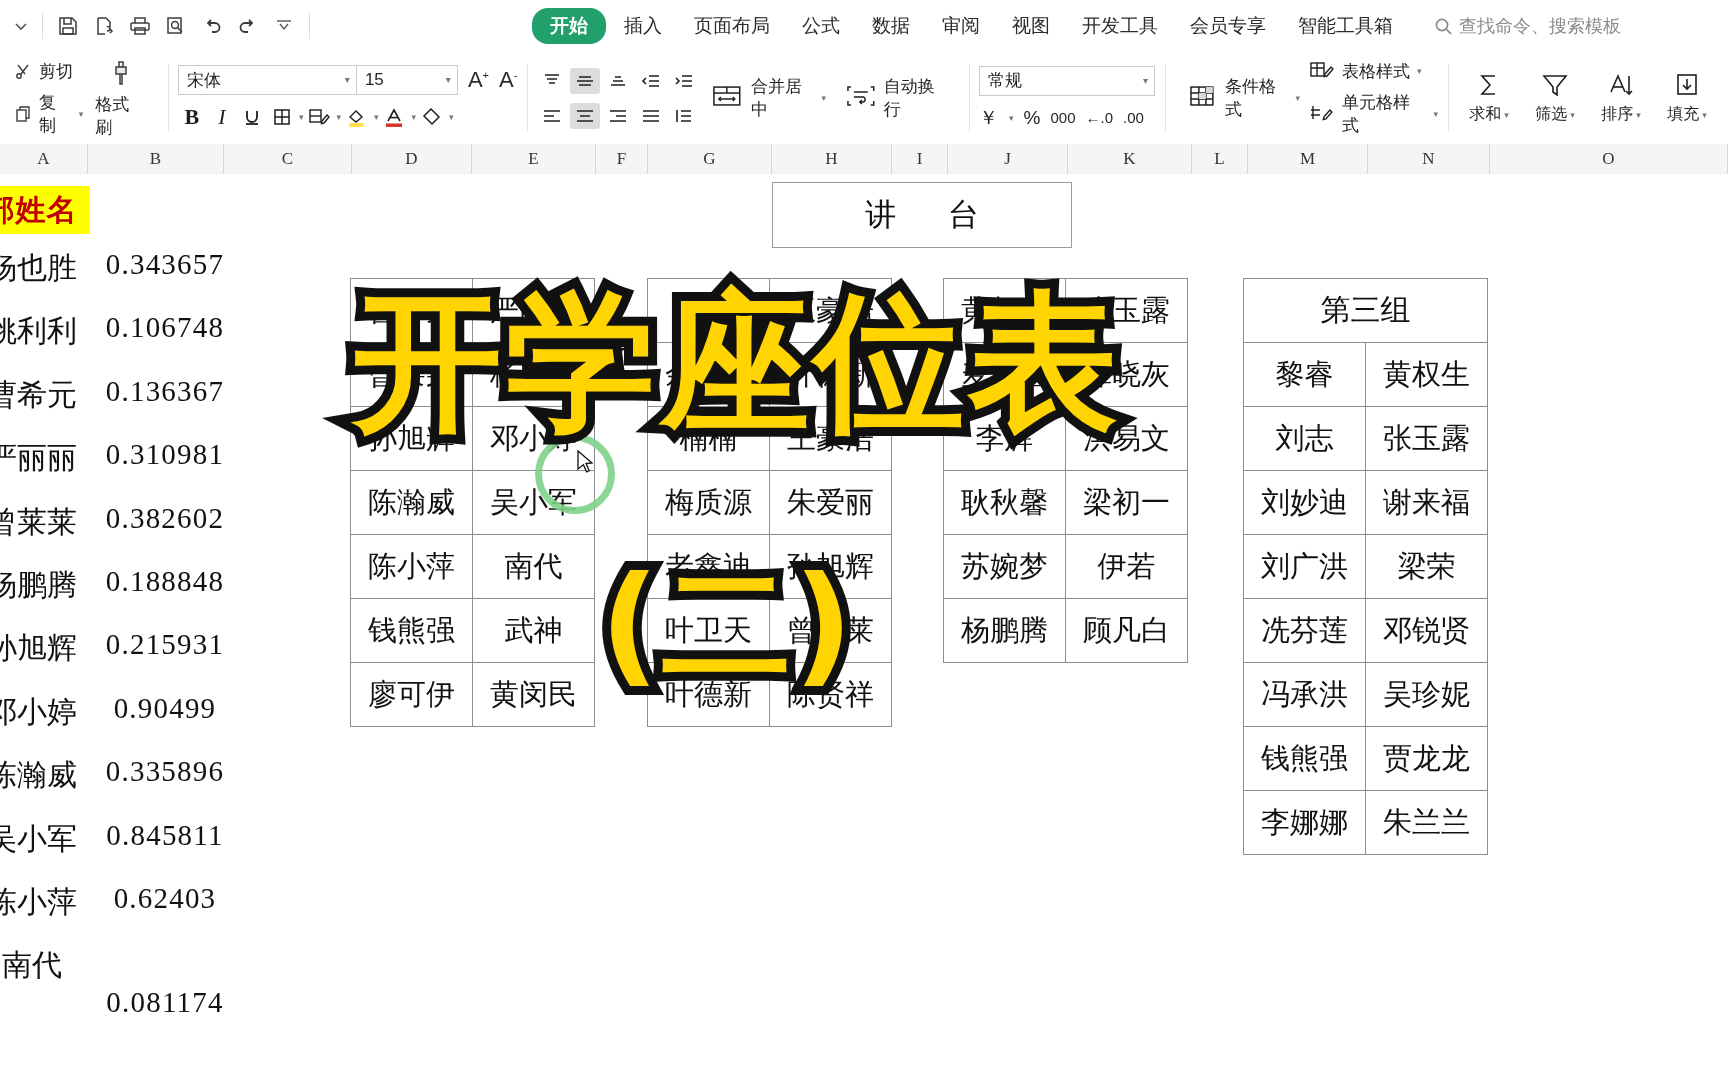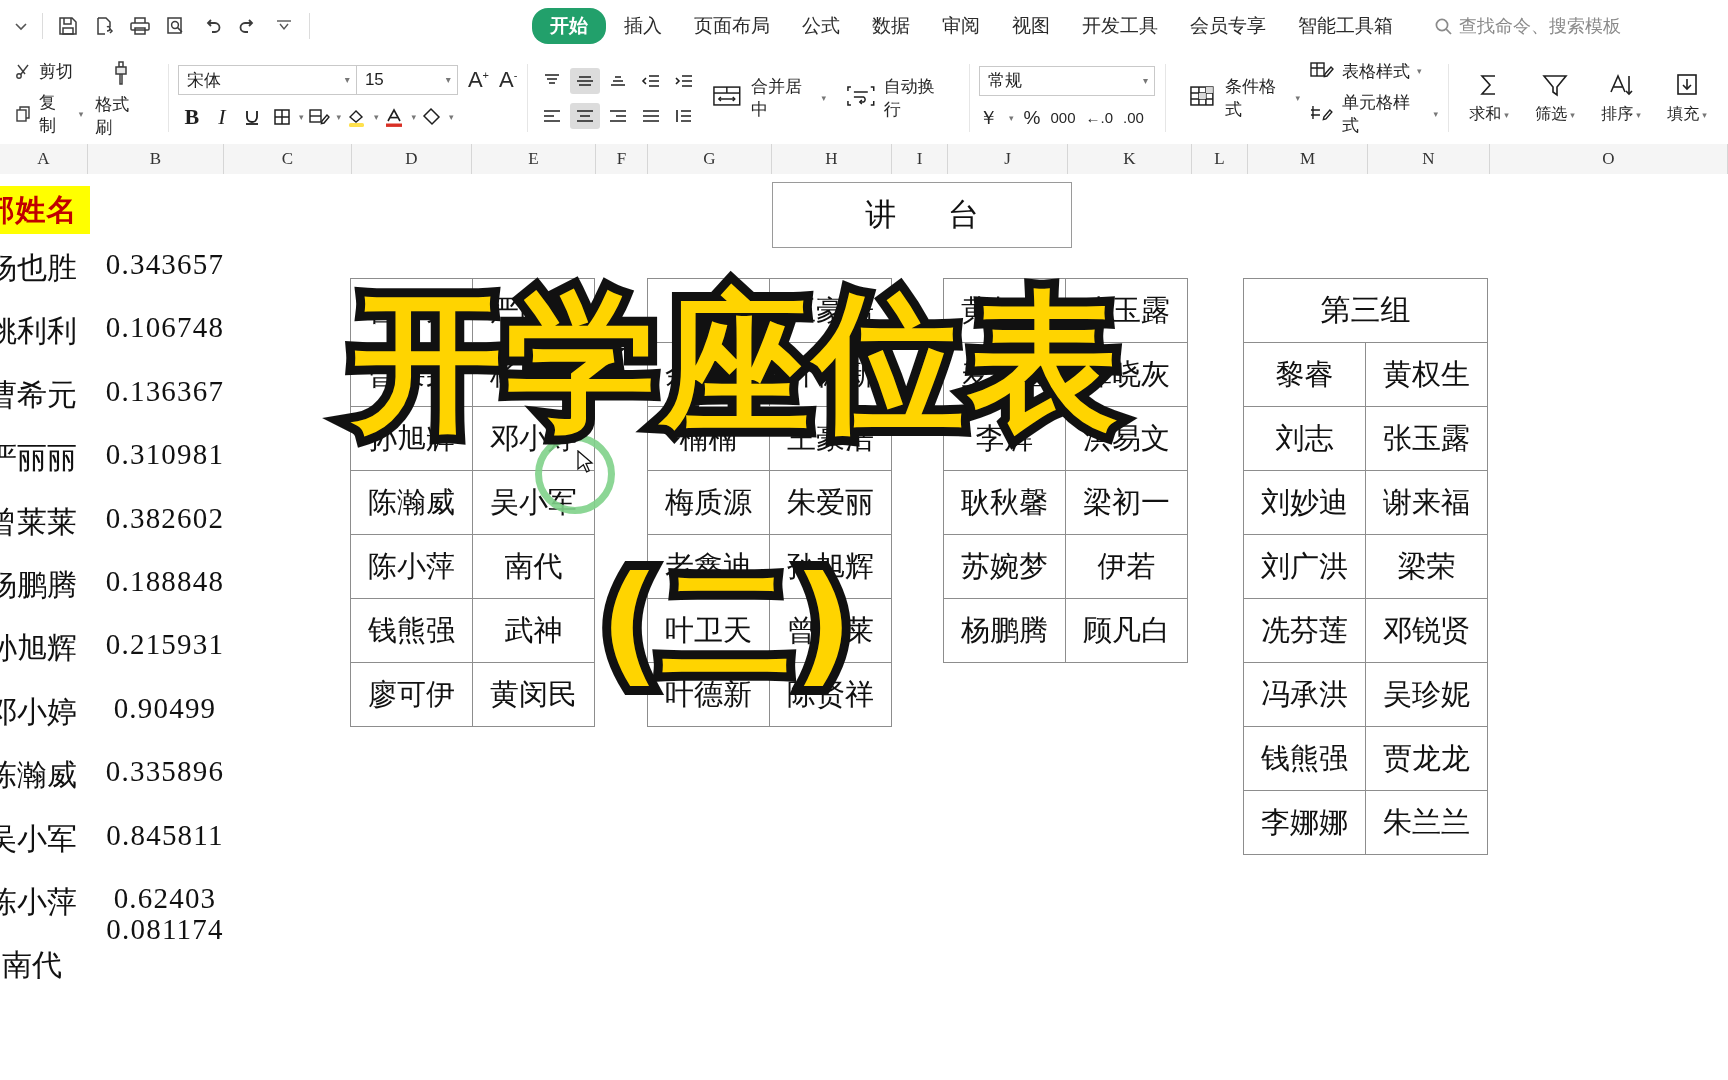--- a/index.html
+++ b/index.html
@@ -576,21 +576,21 @@
           <div class="lval" style="top: 454.4px;">0.215931</div>
           <div class="lname" style="top: 517.8px;">邓小婷</div>
           <div class="lval" style="top: 517.8px;">0.90499</div>
           <div class="lname" style="top: 581.2px;">陈瀚威</div>
           <div class="lval" style="top: 581.2px;">0.335896</div>
           <div class="lname" style="top: 644.6px;">吴小军</div>
           <div class="lval" style="top: 644.6px;">0.845811</div>
           <div class="lname" style="top: 708px;">陈小萍</div>
           <div class="lval" style="top: 708px;">0.62403</div>
           <div class="lname" style="top: 771.4px;">南代</div>
-          <div class="lval" style="top: 739px;">0.081174</div>
+          <div class="lval" style="top: 812px;">0.081174</div>
         </div>
     </div>
 
     <div class="podium">讲 台</div>
 
     <table class="seat-tbl" id="grp1">
       <colgroup>
           <col class="c">
           <col class="c">
         </colgroup>

